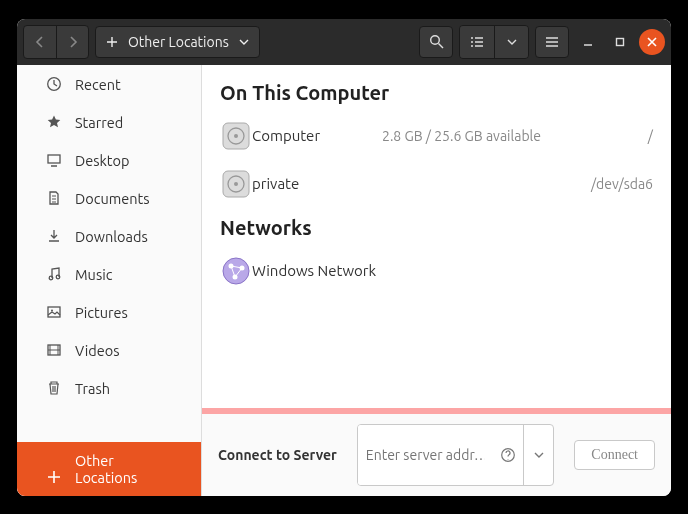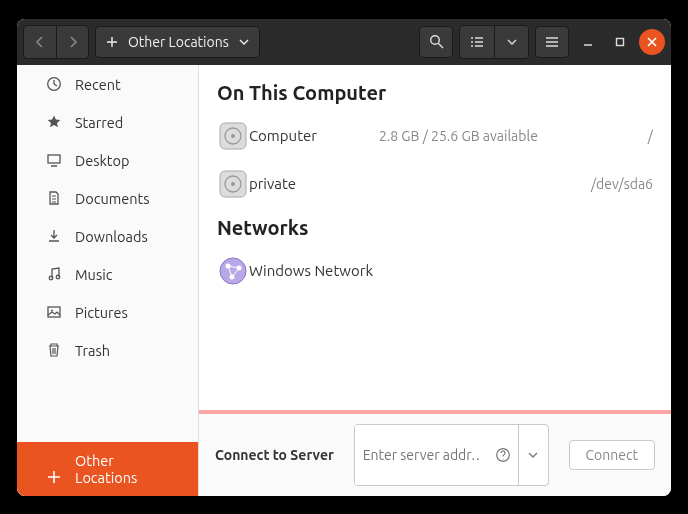--- a/index.html
+++ b/index.html
@@ -25,27 +25,27 @@
 .side-item.active .side-ico { color: #fff; }
 .side-fill { flex: 1; }
 .main { flex: 1; display: flex; flex-direction: column; min-height: 0; }
 .content { flex: 1; overflow-y: auto; padding: 8px 0; }
 .section-hdr { font-weight: 700; font-size: 20px; padding: 8px 18px; color: #222; }
 .row { display: flex; align-items: center; padding: 8px 18px; cursor: pointer; }
 .drive-ico { width: 32px; height: 32px; flex-shrink: 0; }
 .row-name { flex: 0 0 130px; font-size: 15px; color: #333; }
 .row-info { flex: 1; font-size: 14px; color: #888; }
 .row-path { font-size: 14px; color: #888; flex-shrink: 0; }
-.footer { border-top: 4px solid #fca5a5; padding: 10px 16px; display: flex; align-items: center; gap: 20px; background: #fafafa; }
+.footer { border-top: 6px solid #fca5a5; padding: 10px 16px; display: flex; align-items: center; gap: 20px; background: #fafafa; }
 .footer-label { font-weight: 700; font-size: 14px; color: #333; }
 .srv-grp { flex: 1; display: flex; border: 1px solid #c9c9c9; border-radius: 4px; overflow: hidden; background: #fff; }
 .srv-in { flex: 1; border: none; outline: none; padding: 22px 8px; font-size: 14px; min-width: 0; }
 .srv-help, .srv-drop { width: 30px; display: flex; align-items: center; justify-content: center; color: #777; cursor: pointer; }
 .srv-drop { border-left: 1px solid #c9c9c9; }
-.connect-btn { border: 1px solid #c9c9c9; background: #fff; padding: 6px 16px; border-radius: 4px; font-size: 14px; color: #888; cursor: pointer; }
+.connect-btn { border: 1px solid #c9c9c9; background: #fff; padding: 6px 16px; border-radius: 4px; font-size: 14px; color: #888; cursor: pointer; font-family: Liberation Serif, serif; }
 svg { display: block; }
 </style>
 </head>
 <body>
 
 <div class="window">
 
   <div class="titlebar">
     <div class="nav-grp">
       <div class="nav-btn">
@@ -166,20 +166,29 @@
       </div>
       <div class="side-item">
         <span class="side-ico">
             <svg width="16" height="16" viewBox="0 0 16 16">
               <rect x="2" y="3" width="12" height="10" stroke="currentColor" stroke-width="1.3" fill="none"></rect>
               <circle cx="6" cy="6.5" r="1" fill="currentColor"></circle>
               <path d="M2 11l4-3 3 2 2-2 3 3" stroke="currentColor" stroke-width="1.2" fill="none"></path>
             </svg>
           </span>
         <span>Pictures</span>
+      </div>
+      <div class="side-item">
+        <span class="side-ico">
+            <svg width="16" height="16" viewBox="0 0 16 16">
+              <rect x="2" y="3" width="12" height="10" stroke="currentColor" stroke-width="1.3" fill="none"></rect>
+              <path d="M4 3v10M12 3v10M2 8h12" stroke="currentColor" stroke-width="1"></path>
+            </svg>
+          </span>
+        <span>Videos</span>
       </div>
       <div class="side-item">
         <span class="side-ico">
             <svg width="16" height="16" viewBox="0 0 16 16">
               <path d="M3 4h10M5 4V2h6v2M4 4l1 10h6l1-10M7 6v6M9 6v6" stroke="currentColor" stroke-width="1.2" fill="none"></path>
             </svg>
           </span>
         <span>Trash</span>
       </div>
       <div class="side-fill"></div>

